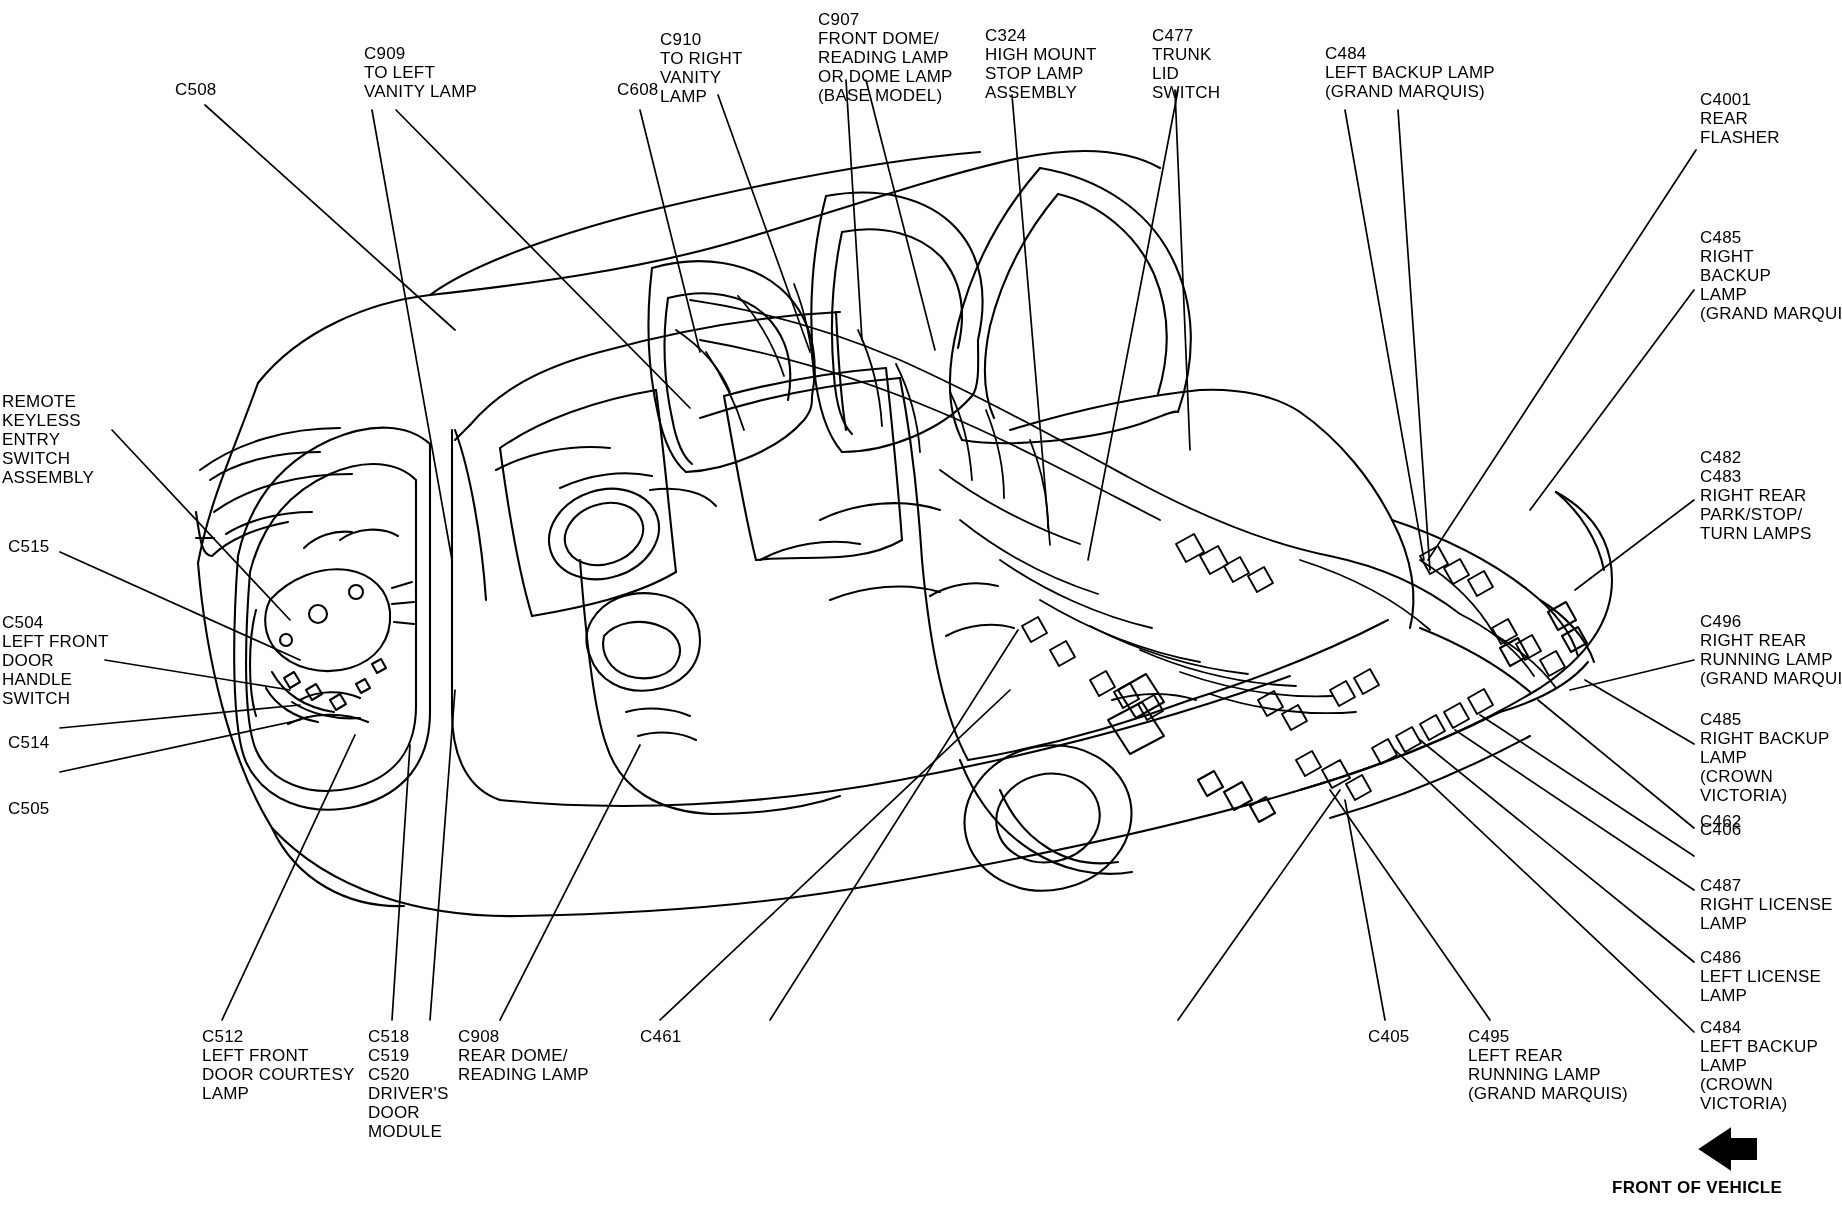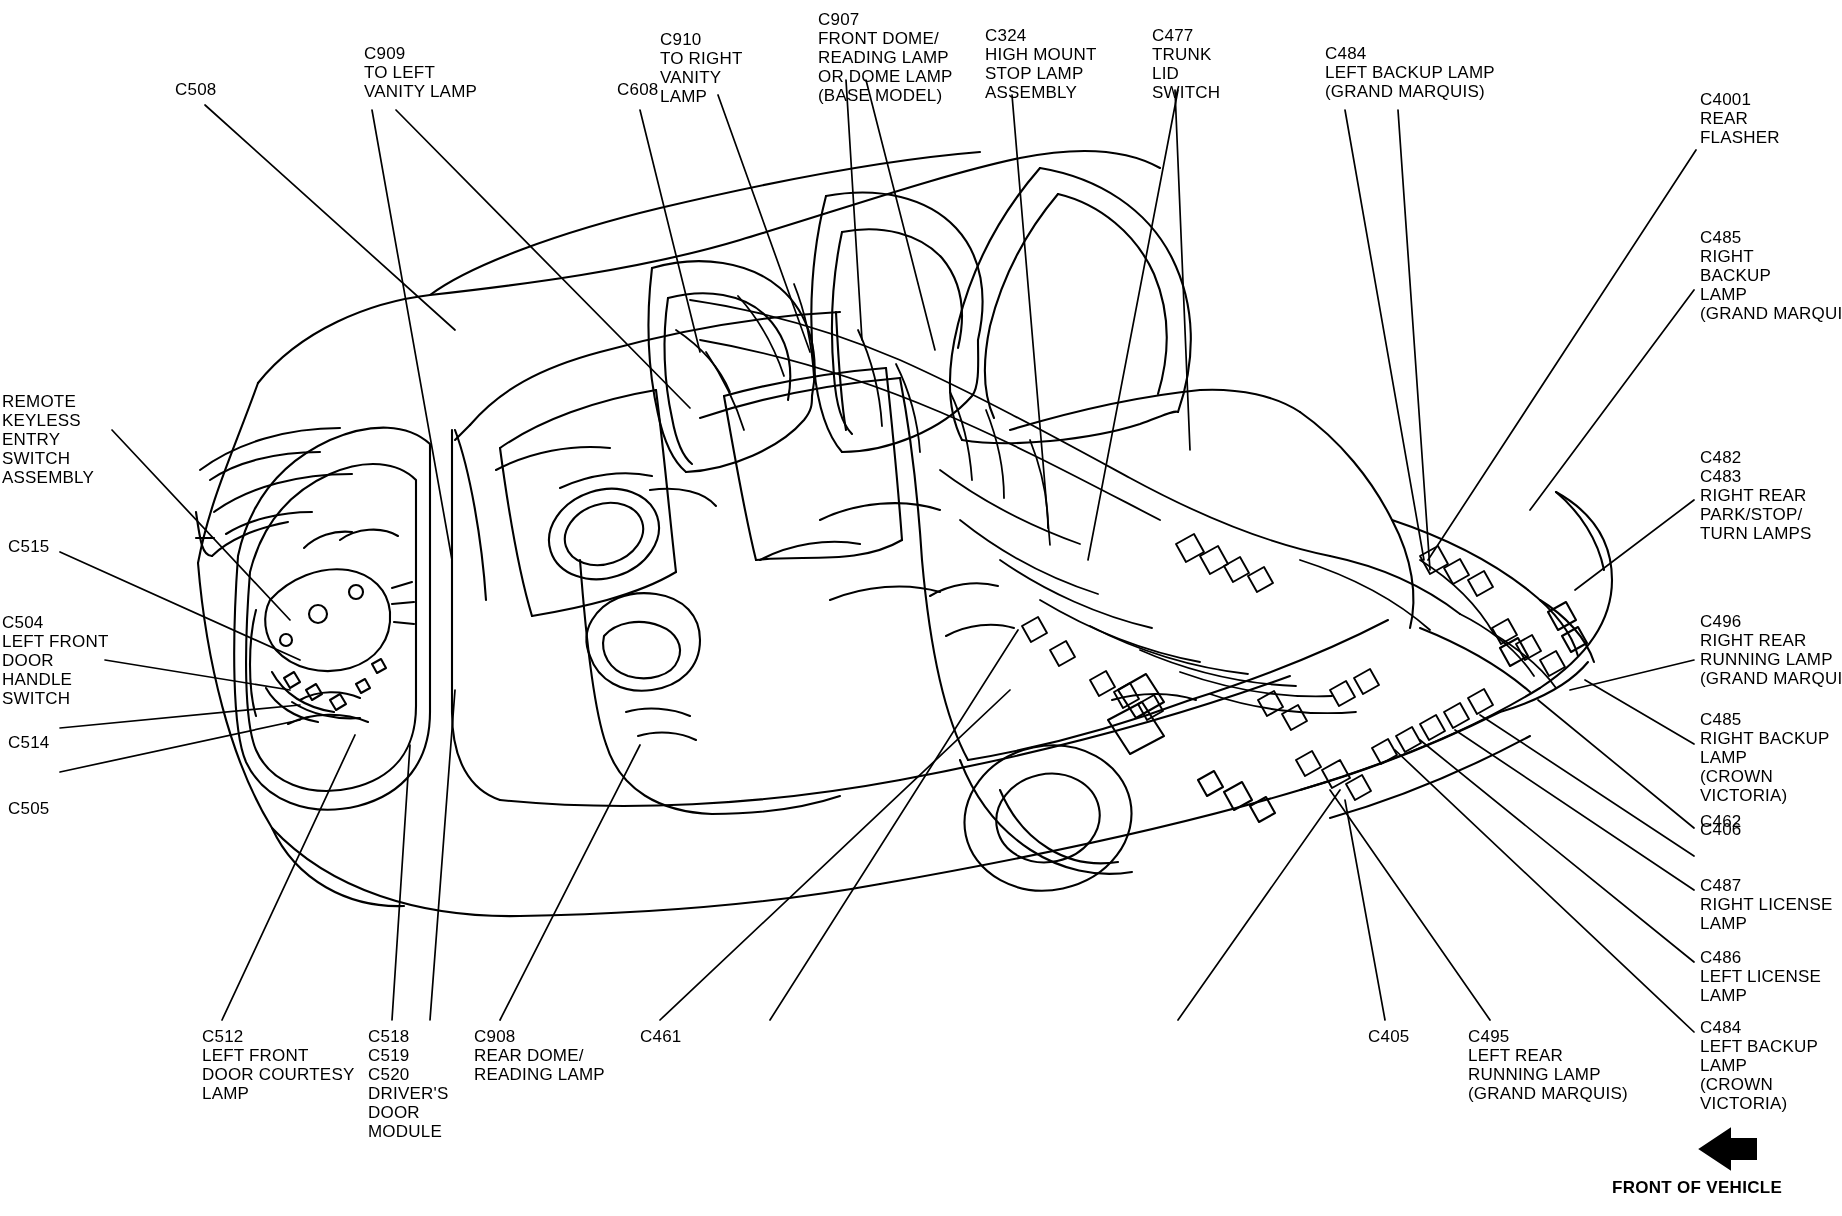--- a/index.html
+++ b/index.html
@@ -385,21 +385,21 @@
   <div class="label" style="left:202px; top:1027px;">C512
 LEFT FRONT
 DOOR COURTESY
 LAMP</div>
   <div class="label" style="left:368px; top:1027px;">C518
 C519
 C520
 DRIVER'S
 DOOR
 MODULE</div>
-  <div class="label" style="left:474px; top:1027px;">C908
+  <div class="label" style="left:458px; top:1027px;">C908
 REAR DOME/
 READING LAMP</div>
   <div class="label" style="left:640px; top:1027px;">C461</div>
   <div class="label" style="left:1368px; top:1027px;">C405</div>
   <div class="label" style="left:1468px; top:1027px;">C495
 LEFT REAR
 RUNNING LAMP
 (GRAND MARQUIS)</div>
 
   <div class="front-note" style="left:1612px; top:1178px;">FRONT OF VEHICLE</div>

